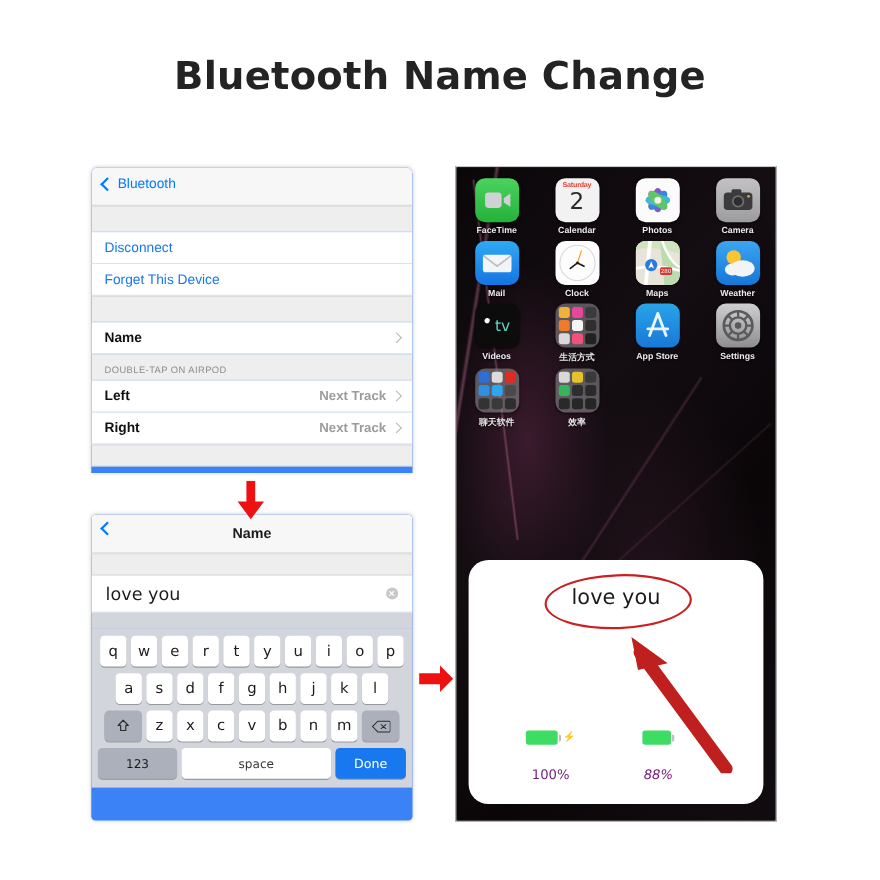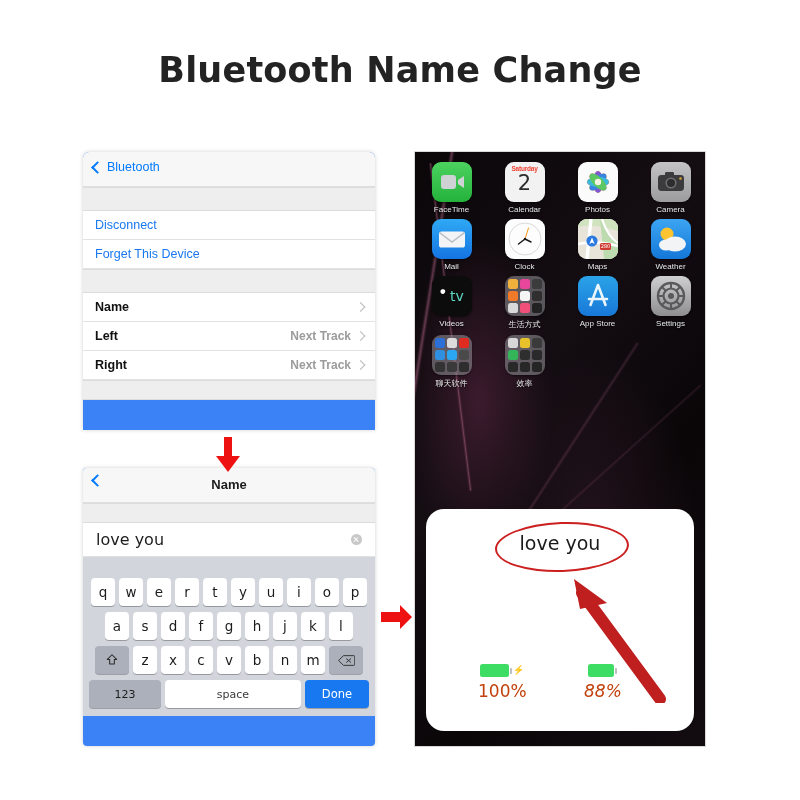--- a/index.html
+++ b/index.html
@@ -202,20 +202,21 @@
     position: relative; overflow: hidden;
     box-shadow: 0 1px 2px rgba(0,0,0,0.5);
   }
   .app-label {
     margin-top: 3px;
     font-size: 8px;
     color: #e9e9ea;
     text-shadow: 0 1px 2px rgba(0,0,0,0.9);
     font-family: "Liberation Sans", sans-serif;
     white-space: nowrap;
+    font-weight: bold;
   }
 
   
   .ic-facetime { background: linear-gradient(180deg,#4cd25f,#24b23b); }
   .ic-calendar { background: #f2f2f2; display:flex; flex-direction:column; align-items:center; }
   .cal-day { font-size: 6.5px; color:#f04134; margin-top:3px; font-weight:600; letter-spacing:-0.2px;}
   .cal-num { font-size: 21px; color:#2b2b2b; line-height: 21px; margin-top:1px; font-family:"DejaVu Sans",sans-serif;}
   .ic-photos { background:#fbfbfb; }
   .ic-camera { background: linear-gradient(180deg,#c3c3c5,#9c9c9e); }
   .ic-mail { background: linear-gradient(180deg,#2fa9f4,#1574e2); }
@@ -259,21 +260,21 @@
   .batt-item.right { left: 158px; font-style: italic; }
   .batt-shell { display:flex; align-items:center; }
   .batt-body {
     width: 29px; height: 13px;
     border-radius: 2.5px;
     background: #3ddc63;
     position: relative;
   }
   .batt-cap { width: 2px; height: 6px; background: #bdbdbd; border-radius: 0 1px 1px 0; margin-left: 1px; }
   .bolt { margin-left: 2px; font-size: 9px; color: #111; line-height: 1; }
-  .batt-pct { margin-top: 4px; font-size: 17px; color: #c2410c; font-family: "DejaVu Sans", sans-serif; }
+  .batt-pct { margin-top: 20px; font-size: 12px; color: #701a75; font-family: "DejaVu Sans", sans-serif; }
 
   .big-arrow { position: absolute; left: 130px; top: 62px; width: 118px; height: 132px; }
 </style>
 </head>
 <body>
 
 <div id="root">
 
   <div class="page-title">Bluetooth Name Change</div>
 
@@ -297,20 +298,21 @@
         <span>Forget This Device</span>
       </div>
 
       <div class="gap"></div>
 
       <div class="cell dark">
         <span>Name</span>
         <span class="chev-right"></span>
       </div>
 
+      <div class="section-header">DOUBLE-TAP ON AIRPOD</div>
 
       <div class="cell dark">
         <span>Left</span>
         <span class="right-val">Next Track</span>
         <span class="chev-right"></span>
       </div>
 
       <div class="cell dark">
         <span>Right</span>
         <span class="right-val">Next Track</span>

